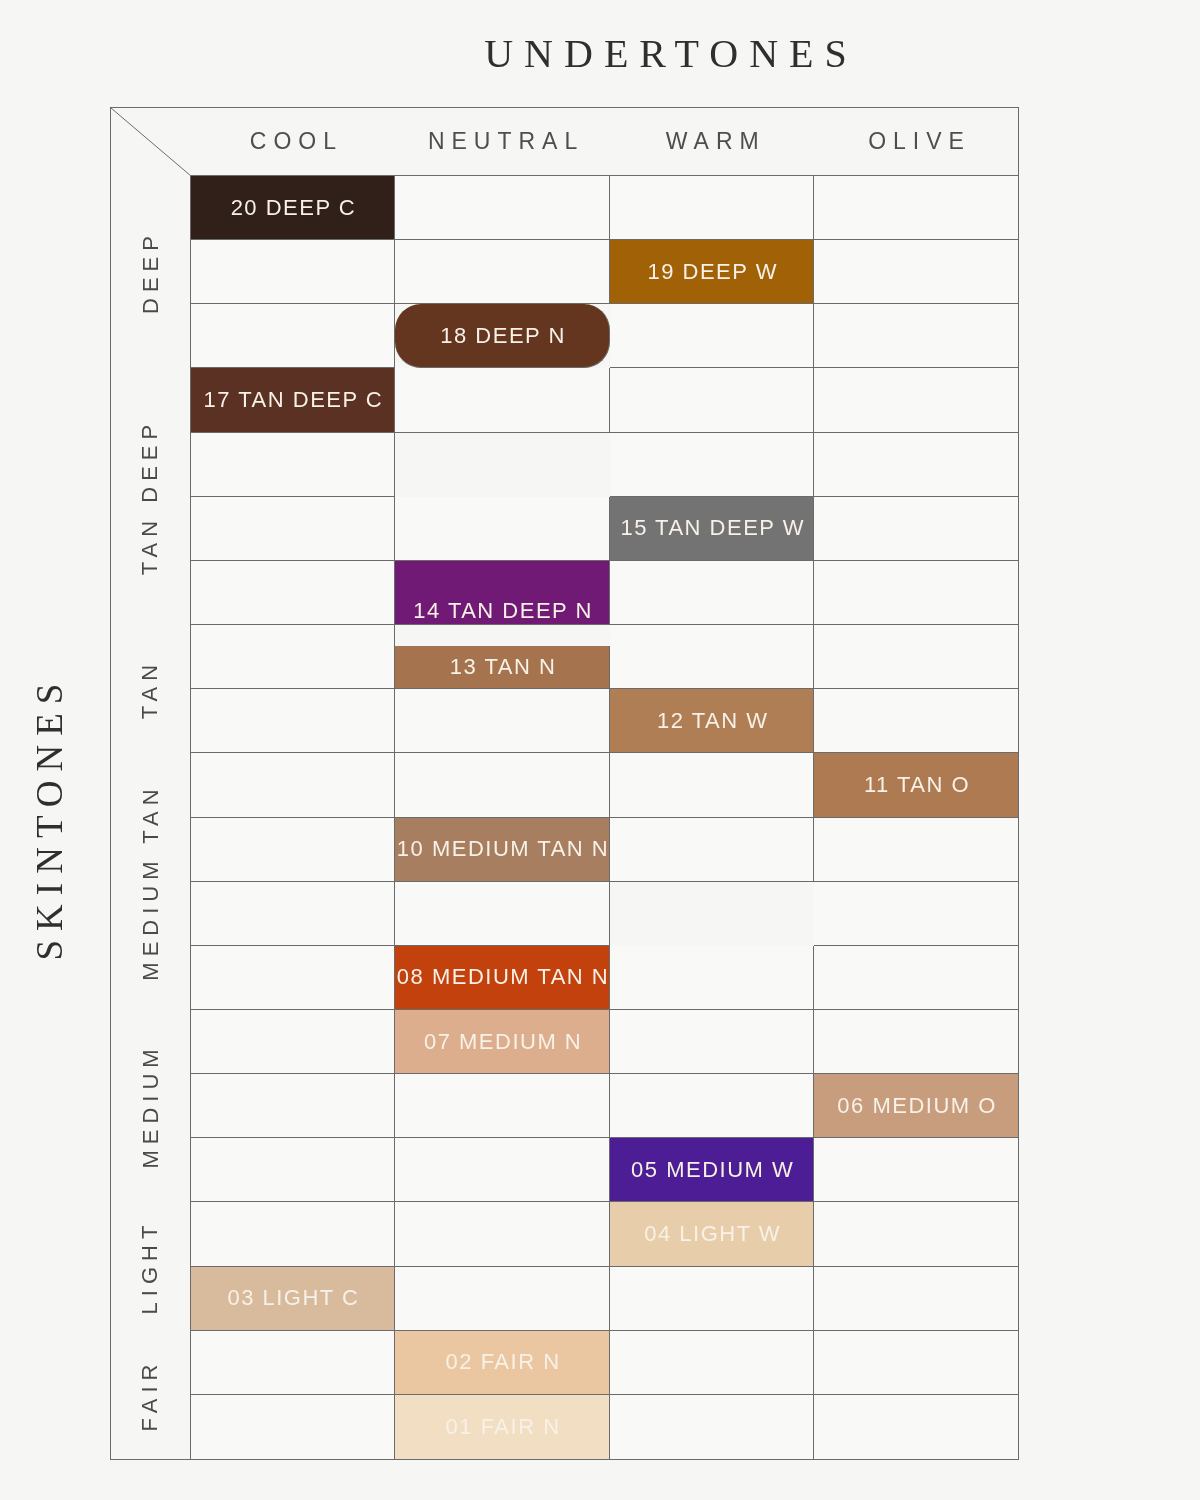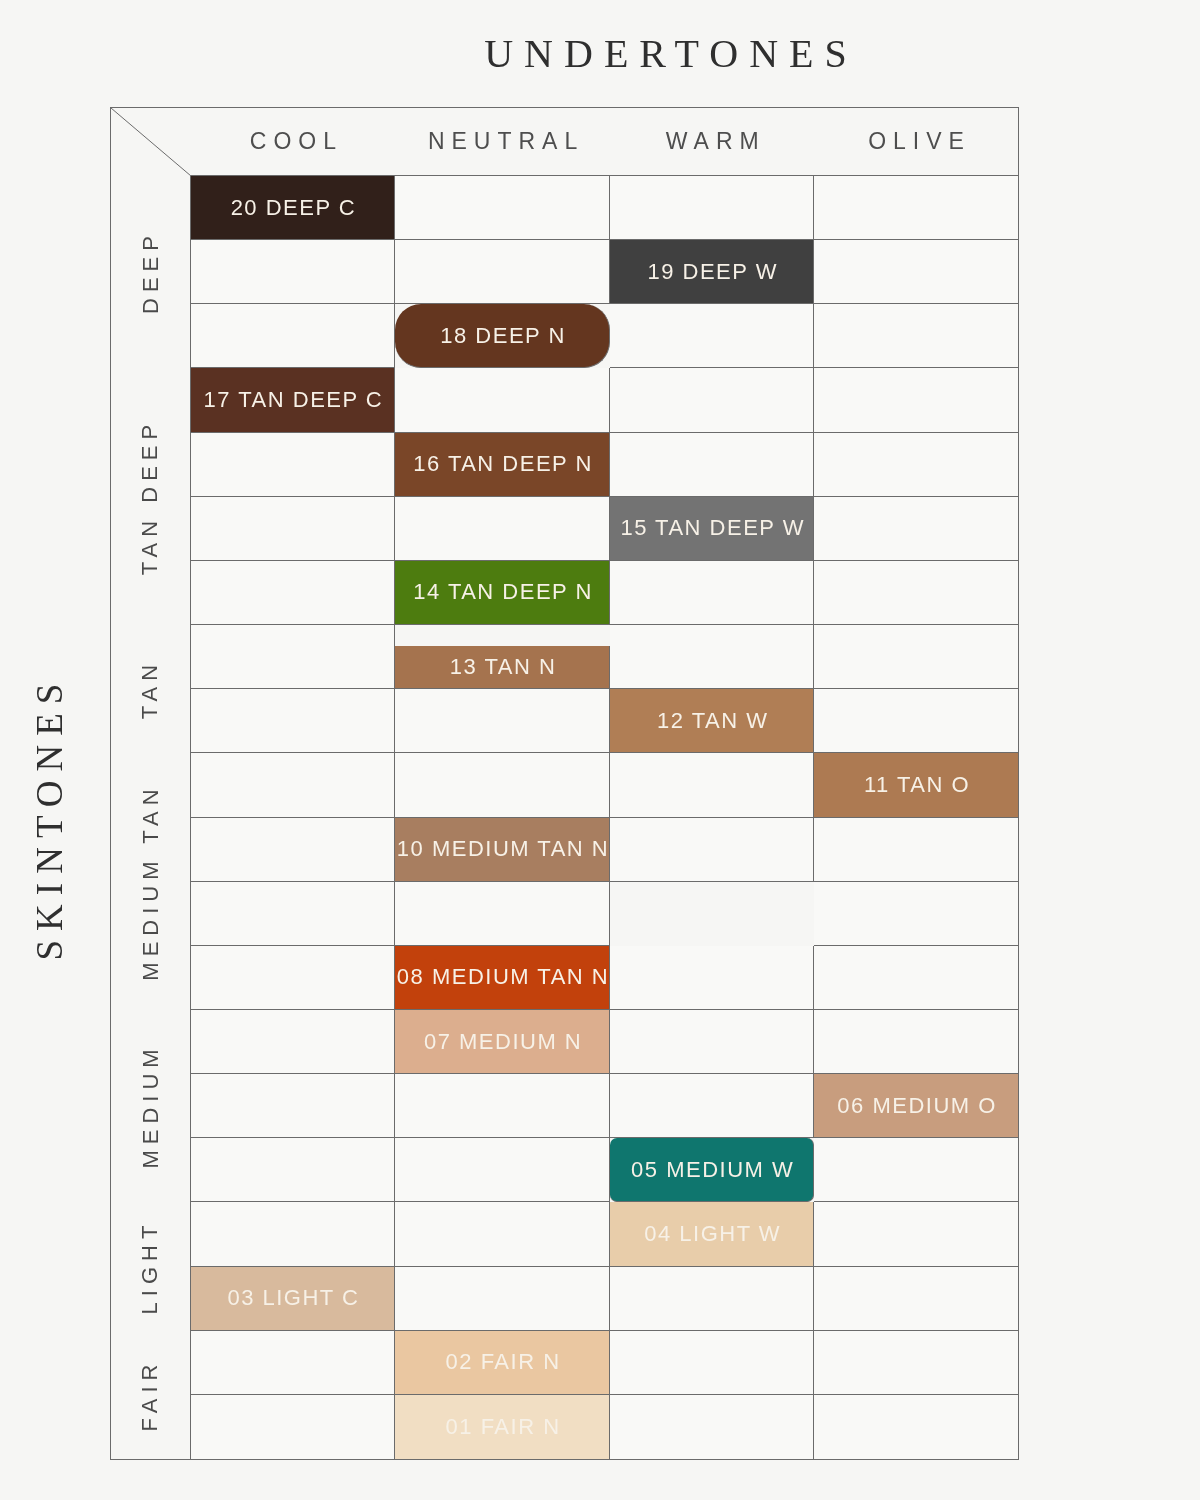--- a/index.html
+++ b/index.html
@@ -148,50 +148,47 @@
     </div>
 
   <div class="body-cell" style="grid-area: 2 / 2; background: rgb(49, 32, 26);">
         <span class="swatch-label">20 DEEP C</span>
       </div>
       <div class="body-cell" style="grid-area: 2 / 3;"></div>
       <div class="body-cell" style="grid-area: 2 / 4;"></div>
       <div class="body-cell last-col" style="grid-area: 2 / 5;"></div>
       <div class="body-cell" style="grid-area: 3 / 2;"></div>
       <div class="body-cell" style="grid-area: 3 / 3;"></div>
-      <div class="body-cell" style="grid-area: 3 / 4; background: #404040;">
+      <div class="body-cell" style="grid-area: 3 / 4; background: #a16207;">
         <span class="swatch-label">19 DEEP W</span>
       </div>
       <div class="body-cell last-col" style="grid-area: 3 / 5;"></div>
       <div class="body-cell" style="grid-area: 4 / 2;"></div>
       <div class="body-cell" style="grid-area: 4 / 3; background: rgb(100, 54, 31); border-radius: 26px;">
         <span class="swatch-label">18 DEEP N</span>
       </div>
       <div class="body-cell" style="grid-area: 4 / 4;"></div>
       <div class="body-cell last-col" style="grid-area: 4 / 5;"></div>
       <div class="body-cell" style="grid-area: 5 / 2; background: rgb(90, 49, 34);">
         <span class="swatch-label">17 TAN DEEP C</span>
       </div>
       <div class="body-cell" style="grid-area: 5 / 3;"></div>
       <div class="body-cell" style="grid-area: 5 / 4;"></div>
       <div class="body-cell last-col" style="grid-area: 5 / 5;"></div>
       <div class="body-cell" style="grid-area: 6 / 2;"></div>
-      <div class="body-cell" style="grid-area: 6 / 3; background: rgb(122, 70, 40);">
-        <span class="swatch-label">16 TAN DEEP N</span>
-      </div>
       <div class="body-cell" style="grid-area: 6 / 4;"></div>
       <div class="body-cell last-col" style="grid-area: 6 / 5;"></div>
       <div class="body-cell" style="grid-area: 7 / 2;"></div>
       <div class="body-cell" style="grid-area: 7 / 3;"></div>
       <div class="body-cell" style="grid-area: 7 / 4; background: #737373;">
         <span class="swatch-label">15 TAN DEEP W</span>
       </div>
       <div class="body-cell last-col" style="grid-area: 7 / 5;"></div>
       <div class="body-cell" style="grid-area: 8 / 2;"></div>
-      <div class="body-cell" style="grid-area: 8 / 3; background: #4d7c0f;">
+      <div class="body-cell" style="grid-area: 8 / 3; background: #701a75; align-items: flex-end;">
         <span class="swatch-label">14 TAN DEEP N</span>
       </div>
       <div class="body-cell" style="grid-area: 8 / 4;"></div>
       <div class="body-cell last-col" style="grid-area: 8 / 5;"></div>
       <div class="body-cell" style="grid-area: 9 / 2;"></div>
       <div class="body-cell" style="grid-area: 9 / 3; background: rgb(165, 115, 78); margin-top: 21px;">
         <span class="swatch-label">13 TAN N</span>
       </div>
       <div class="body-cell" style="grid-area: 9 / 4;"></div>
       <div class="body-cell last-col" style="grid-area: 9 / 5;"></div>
@@ -229,21 +226,21 @@
       <div class="body-cell" style="grid-area: 15 / 4;"></div>
       <div class="body-cell last-col" style="grid-area: 15 / 5;"></div>
       <div class="body-cell" style="grid-area: 16 / 2;"></div>
       <div class="body-cell" style="grid-area: 16 / 3;"></div>
       <div class="body-cell" style="grid-area: 16 / 4;"></div>
       <div class="body-cell last-col" style="grid-area: 16 / 5; background: rgb(200, 157, 126);">
         <span class="swatch-label">06 MEDIUM O</span>
       </div>
       <div class="body-cell" style="grid-area: 17 / 2;"></div>
       <div class="body-cell" style="grid-area: 17 / 3;"></div>
-      <div class="body-cell" style="grid-area: 17 / 4; background: #0f766e; border-radius: 7px;">
+      <div class="body-cell" style="grid-area: 17 / 4; background: #4c1d95;">
         <span class="swatch-label">05 MEDIUM W</span>
       </div>
       <div class="body-cell last-col" style="grid-area: 17 / 5;"></div>
       <div class="body-cell" style="grid-area: 18 / 2;"></div>
       <div class="body-cell" style="grid-area: 18 / 3;"></div>
       <div class="body-cell" style="grid-area: 18 / 4; background: rgb(232, 205, 170);">
         <span class="swatch-label">04 LIGHT W</span>
       </div>
       <div class="body-cell last-col" style="grid-area: 18 / 5;"></div>
       <div class="body-cell" style="grid-area: 19 / 2; background: rgb(216, 186, 157);">

